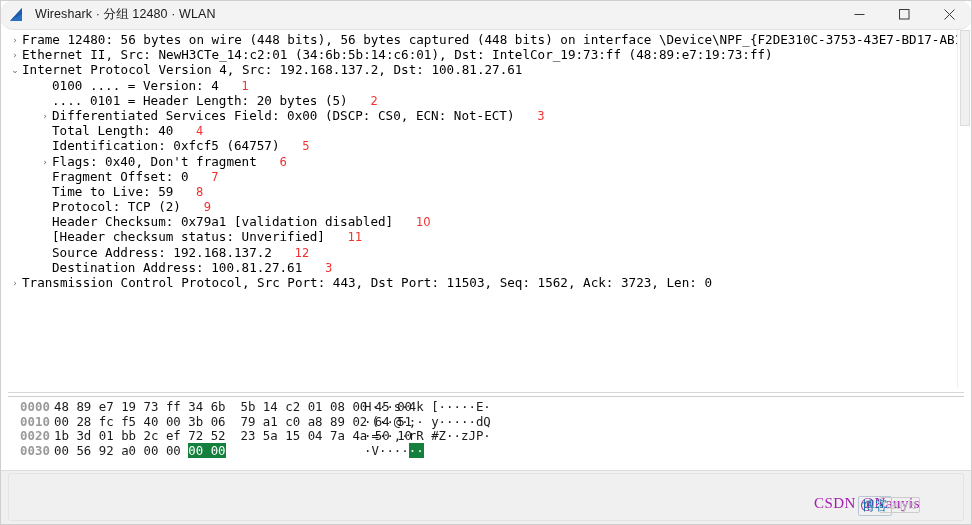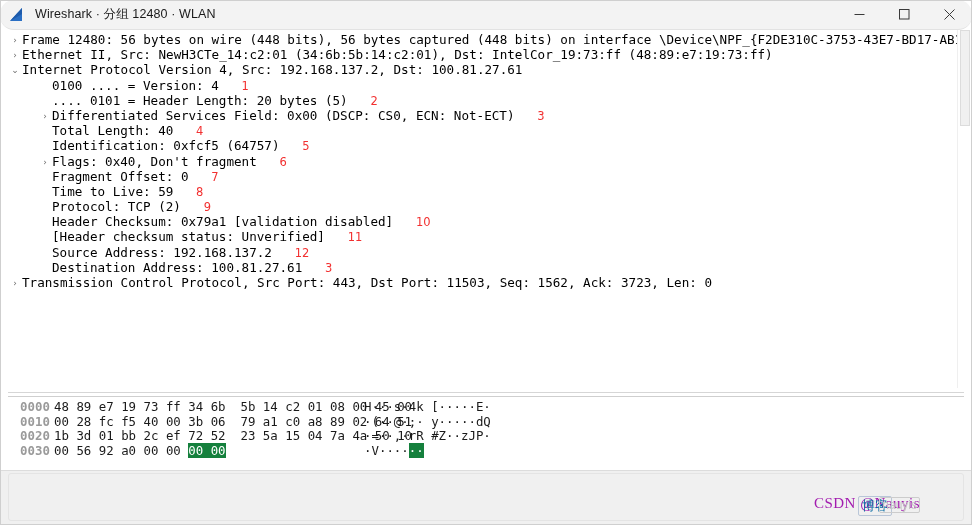--- a/index.html
+++ b/index.html
@@ -297,21 +297,21 @@
             <line x1="0.5" y1="0.5" x2="10.5" y2="10.5" stroke="#3a3a3a" stroke-width="1"></line>
             <line x1="10.5" y1="0.5" x2="0.5" y2="10.5" stroke="#3a3a3a" stroke-width="1"></line>
           </svg>
       </div>
     </div>
   </div>
 
   <div class="detail-pane">
     <div class="tree" id="tree-root">
         <div class="row ind0"><span class="arrow">›</span><span class="txt">Frame 12480: 56 bytes on wire (448 bits), 56 bytes captured (448 bits) on interface \Device\NPF_{F2DE310C-3753-43E7-BD17-AB101A073DB7}, id 0</span></div>
-        <div class="row ind0"><span class="arrow">›</span><span class="txt">Ethernet II, Src: NewH3CTe_14:c2:01 (34:6b:5b:14:c2:01), Dst: IntelCor_19:73:ff (48:89:e7:19:73:ff)</span></div>
+        <div class="row ind0"><span class="arrow">›</span><span class="txt">Ethernet II, Src: NewH3CTe_14:c2:01 (34:6b:5b:14:c6:01), Dst: IntelCor_19:73:ff (48:89:e7:19:73:ff)</span></div>
         <div class="row ind0"><span class="arrow">⌄</span><span class="txt">Internet Protocol Version 4, Src: 192.168.137.2, Dst: 100.81.27.61</span></div>
         <div class="row ind1"><span class="arrow none">·</span><span class="txt">0100 .... = Version: 4</span><span class="txt">   </span><span class="num">1</span></div>
         <div class="row ind1"><span class="arrow none">·</span><span class="txt">.... 0101 = Header Length: 20 bytes (5)</span><span class="txt">   </span><span class="num">2</span></div>
         <div class="row ind1"><span class="arrow">›</span><span class="txt">Differentiated Services Field: 0x00 (DSCP: CS0, ECN: Not-ECT)</span><span class="txt">   </span><span class="num">3</span></div>
         <div class="row ind1"><span class="arrow none">·</span><span class="txt">Total Length: 40</span><span class="txt">   </span><span class="num">4</span></div>
         <div class="row ind1"><span class="arrow none">·</span><span class="txt">Identification: 0xfcf5 (64757)</span><span class="txt">   </span><span class="num">5</span></div>
         <div class="row ind1"><span class="arrow">›</span><span class="txt">Flags: 0x40, Don't fragment</span><span class="txt">   </span><span class="num">6</span></div>
         <div class="row ind1"><span class="arrow none">·</span><span class="txt">Fragment Offset: 0</span><span class="txt">   </span><span class="num">7</span></div>
         <div class="row ind1"><span class="arrow none">·</span><span class="txt">Time to Live: 59</span><span class="txt">   </span><span class="num">8</span></div>
         <div class="row ind1"><span class="arrow none">·</span><span class="txt">Protocol: TCP (2)</span><span class="txt">   </span><span class="num">9</span></div>

